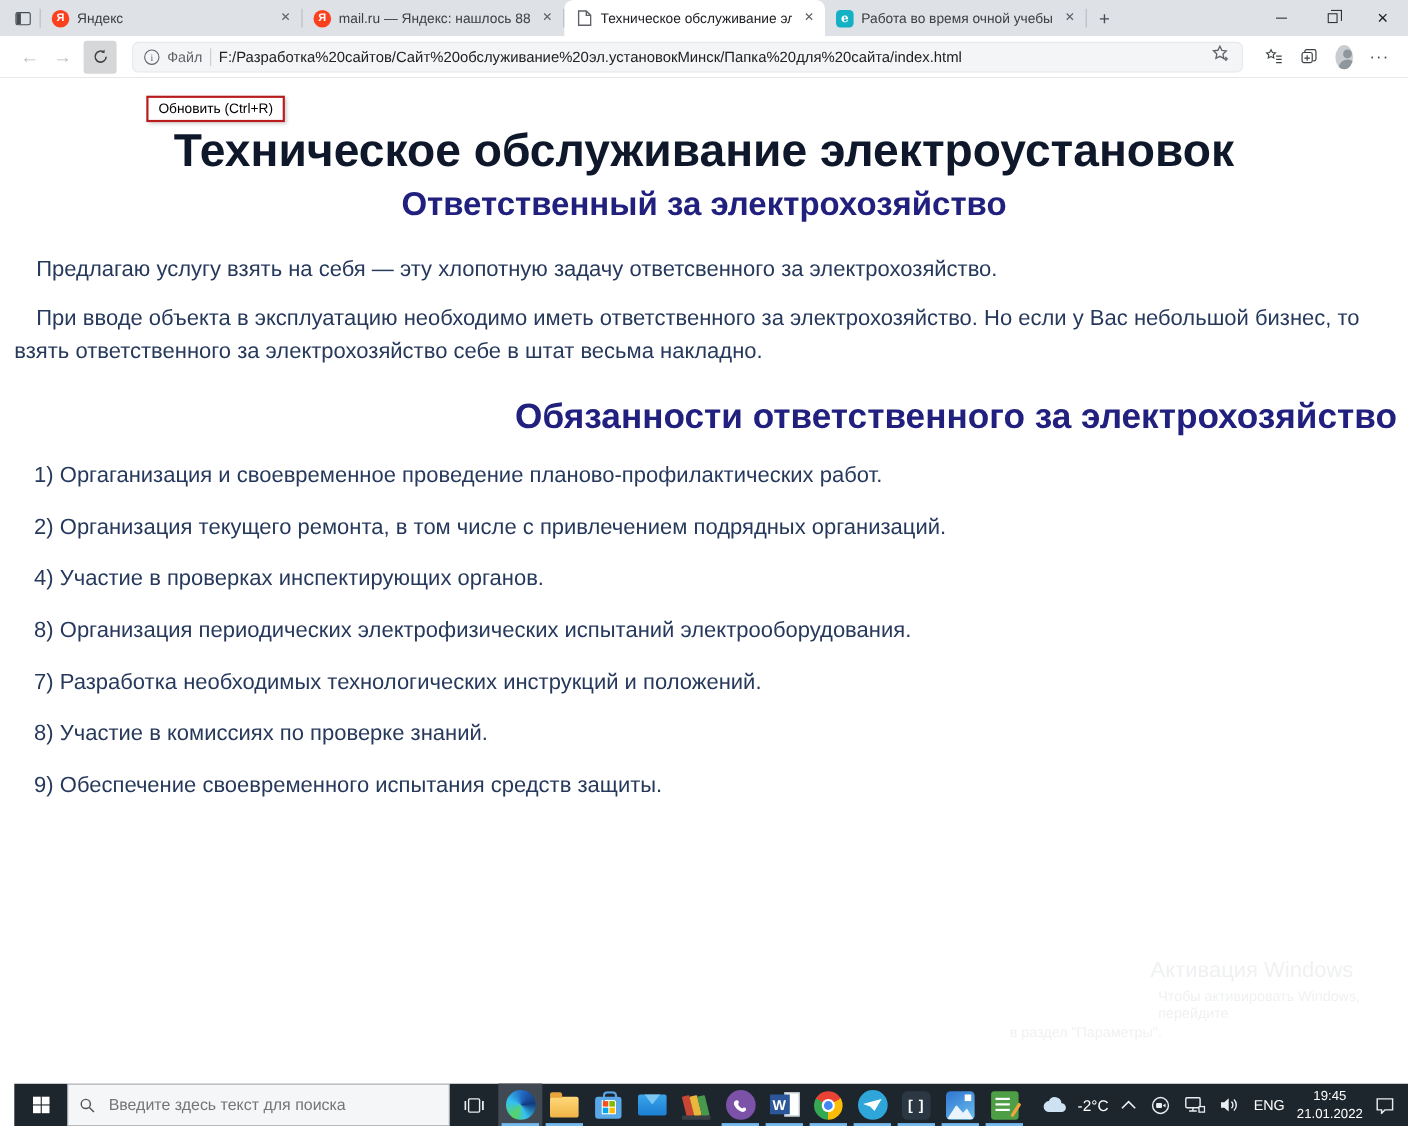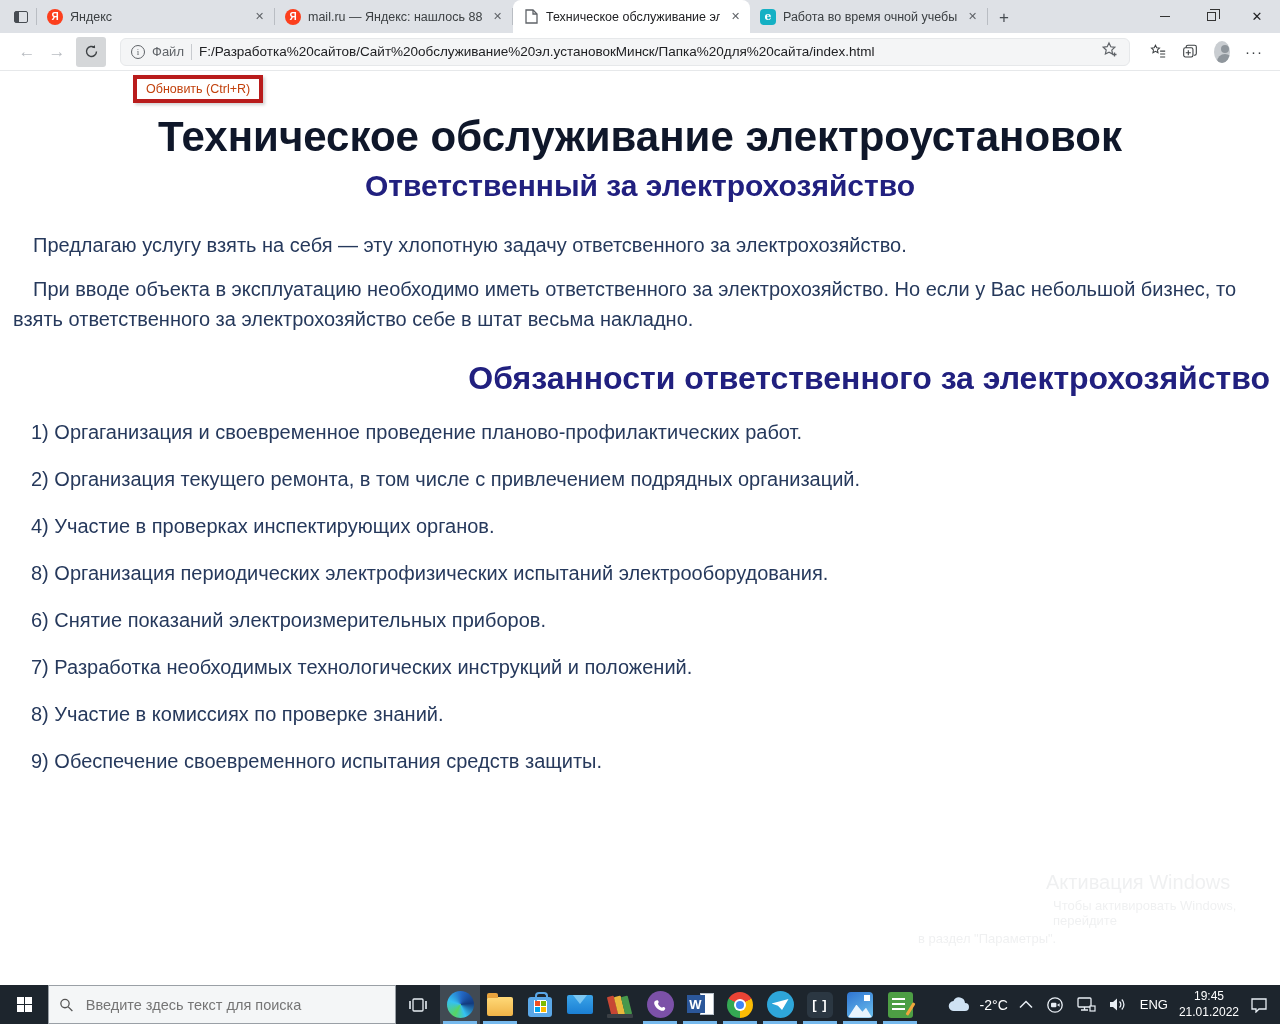--- a/index.html
+++ b/index.html
@@ -35,35 +35,35 @@
   .info-icon { width:14px; height:14px; border:1.2px solid #5f6368; border-radius:50%; color:#5f6368; font-size:9px; line-height:12px; text-align:center; font-family:"Liberation Serif",serif; flex:none; }
   .site-label { color:#5f6368; font-size:13px; flex:none; }
   .addr-sep { width:1px; height:16px; background:#c8cbcf; flex:none; }
   .url-text { color:#202124; font-size:13.5px; white-space:nowrap; overflow:hidden; flex:1; }
   .tool-icon { width:28px; height:28px; display:flex; align-items:center; justify-content:center; border:none; background:transparent; margin-left:4px; flex:none; }
   .avatar-circ { width:22px; height:22px; border-radius:50%; background:#c9cdd1; position:relative; overflow:hidden; }
   .avatar-circ::before { content:''; position:absolute; top:4px; left:7px; width:8px; height:8px; border-radius:50%; background:#8f969c; }
   .avatar-circ::after { content:''; position:absolute; top:13px; left:3px; width:16px; height:10px; border-radius:8px 8px 0 0; background:#8f969c; }
   .dots { color:#3c4043; font-size:15px; letter-spacing:1px; }
   
-  .tooltip { position:absolute; left:133px; top:75px; z-index:50; background:#fff; border:4px solid #b91c1c; box-shadow:2px 2px 3px rgba(0,0,0,.18); padding:3px 9px; font-size:12.5px; color:#c2410c; }
+  .tooltip { position:absolute; left:133px; top:87px; z-index:50; background:#fff; border:2px solid #b91c1c; box-shadow:2px 2px 3px rgba(0,0,0,.18); padding:3px 9px; font-size:12.5px; color:#000000; }
   
   .content { height:914px; background:#fff; position:relative; overflow:hidden; }
   .page-h1 { margin:42px 10px 8px; text-align:center; font-size:42px; font-weight:bold; color:#0f172a; }
   .page-h2 { margin:0 10px 14px; text-align:center; font-size:30px; font-weight:bold; color:#21207f; }
   .lead { margin:14px 24px 0 13px; font-size:20px; line-height:1.5; color:#26395c; text-indent:20px; }
   .lead.second { margin-top:27px; }
   .page-h3 { margin:26px 10px 2px; text-align:right; font-size:32px; font-weight:bold; color:#21207f; }
   .duty { margin:24px 0 0 31px; font-size:20px; color:#26395c; }
   .watermark { position:absolute; top:800px; left:918px; width:340px; color:rgba(140,148,156,0.14); }
   .wm1 { font-size:20px; margin:0 0 4px 128px; }
   .wm2 { font-size:13px; margin:0 0 3px 135px; }
   .wm3 { font-size:13px; margin:0; }
   
-  .taskbar { height:39px; background:#1d252d; display:flex; align-items:stretch; }
+  .taskbar { height:39px; background:#1d252d; display:flex; align-items:stretch;margin-left:13px; }
   .start-btn { width:48px; display:flex; align-items:center; justify-content:center; border:none; background:transparent; }
   .win-logo { width:15px; height:15px; display:grid; grid-template-columns:7px 7px; grid-template-rows:7px 7px; gap:1px; }
   .win-logo span { background:#fff; }
   .tb-search { width:348px; background:#f4f6f7; border:1px solid #9aa0a6; display:flex; align-items:center; padding:0 10px; gap:10px; }
   .tb-search input { border:none; background:transparent; outline:none; font-size:14.5px; color:#444; width:100%; font-family:"Liberation Sans",sans-serif; }
   .taskview-btn { width:44px; display:flex; align-items:center; justify-content:center; border:none; background:transparent; }
   .slot { width:40px; display:flex; align-items:center; justify-content:center; position:relative; border:none; background:transparent; }
   .slot.running::after { content:''; position:absolute; bottom:0; left:3px; right:3px; height:3px; background:#76b9ed; }
   .slot.active-app { background:#414a53; }
   
@@ -205,21 +205,20 @@
 <div class="content">
   <h1 class="page-h1">Техническое обслуживание электроустановок</h1>
   <h2 class="page-h2">Ответственный за электрохозяйство</h2>
   <p class="lead second">Предлагаю услугу взять на себя — эту хлопотную задачу ответсвенного за электрохозяйство.</p>
   <p class="lead">При вводе объекта в эксплуатацию необходимо иметь ответственного за электрохозяйство. Но если у Вас небольшой бизнес, то взять ответственного за электрохозяйство себе в штат весьма накладно.</p>
   <h2 class="page-h3">Обязанности ответственного за электрохозяйство</h2>
   <p class="duty">1) Оргаганизация и своевременное проведение планово-профилактических работ.</p>
   <p class="duty">2) Организация текущего ремонта, в том числе с привлечением подрядных организаций.</p>
   <p class="duty">4) Участие в проверках инспектирующих органов.</p>
   <p class="duty">8) Организация периодических электрофизических испытаний электрооборудования.</p>
-  <p class="duty">6) Снятие показаний электроизмерительных приборов.</p>
   <p class="duty">7) Разработка необходимых технологических инструкций и положений.</p>
   <p class="duty">8) Участие в комиссиях по проверке знаний.</p>
   <p class="duty">9) Обеспечение своевременного испытания средств защиты.</p>
   <div class="watermark">
     <p class="wm1">Активация Windows</p>
     <p class="wm2">Чтобы активировать Windows, перейдите</p>
     <p class="wm3">в раздел "Параметры".</p>
   </div>
 </div>
 

